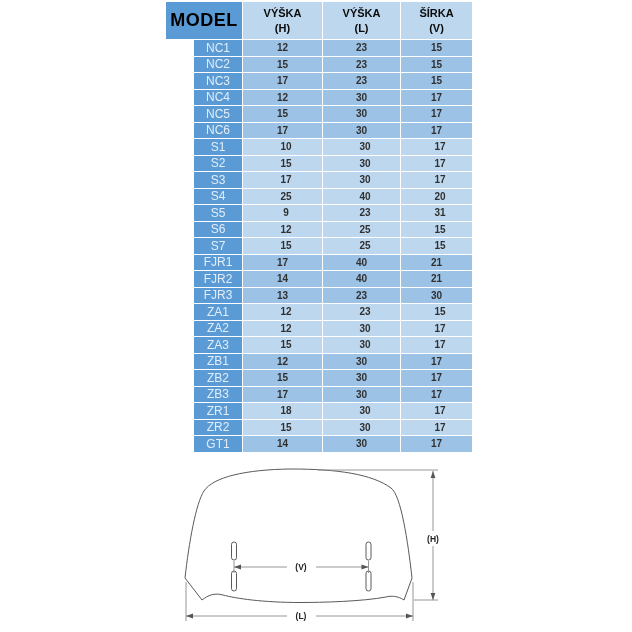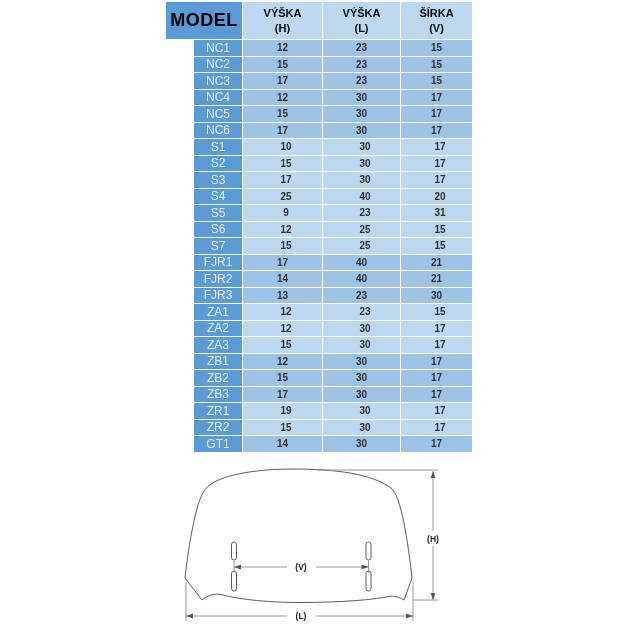--- a/index.html
+++ b/index.html
@@ -137,21 +137,21 @@
     <div class="cell val-cell shade-dark">17</div>
     <div class="cell model-cell">ZB2</div>
     <div class="cell val-cell shade-dark">15</div>
     <div class="cell val-cell shade-dark">30</div>
     <div class="cell val-cell shade-dark">17</div>
     <div class="cell model-cell">ZB3</div>
     <div class="cell val-cell shade-dark">17</div>
     <div class="cell val-cell shade-dark">30</div>
     <div class="cell val-cell shade-dark">17</div>
     <div class="cell model-cell">ZR1</div>
-    <div class="cell val-cell shade-light">19</div>
+    <div class="cell val-cell shade-light">18</div>
     <div class="cell val-cell shade-light">30</div>
     <div class="cell val-cell shade-light">17</div>
     <div class="cell model-cell">ZR2</div>
     <div class="cell val-cell shade-light">15</div>
     <div class="cell val-cell shade-light">30</div>
     <div class="cell val-cell shade-light">17</div>
     <div class="cell model-cell">GT1</div>
     <div class="cell val-cell shade-dark">14</div>
     <div class="cell val-cell shade-dark">30</div>
     <div class="cell val-cell shade-dark">17</div>

